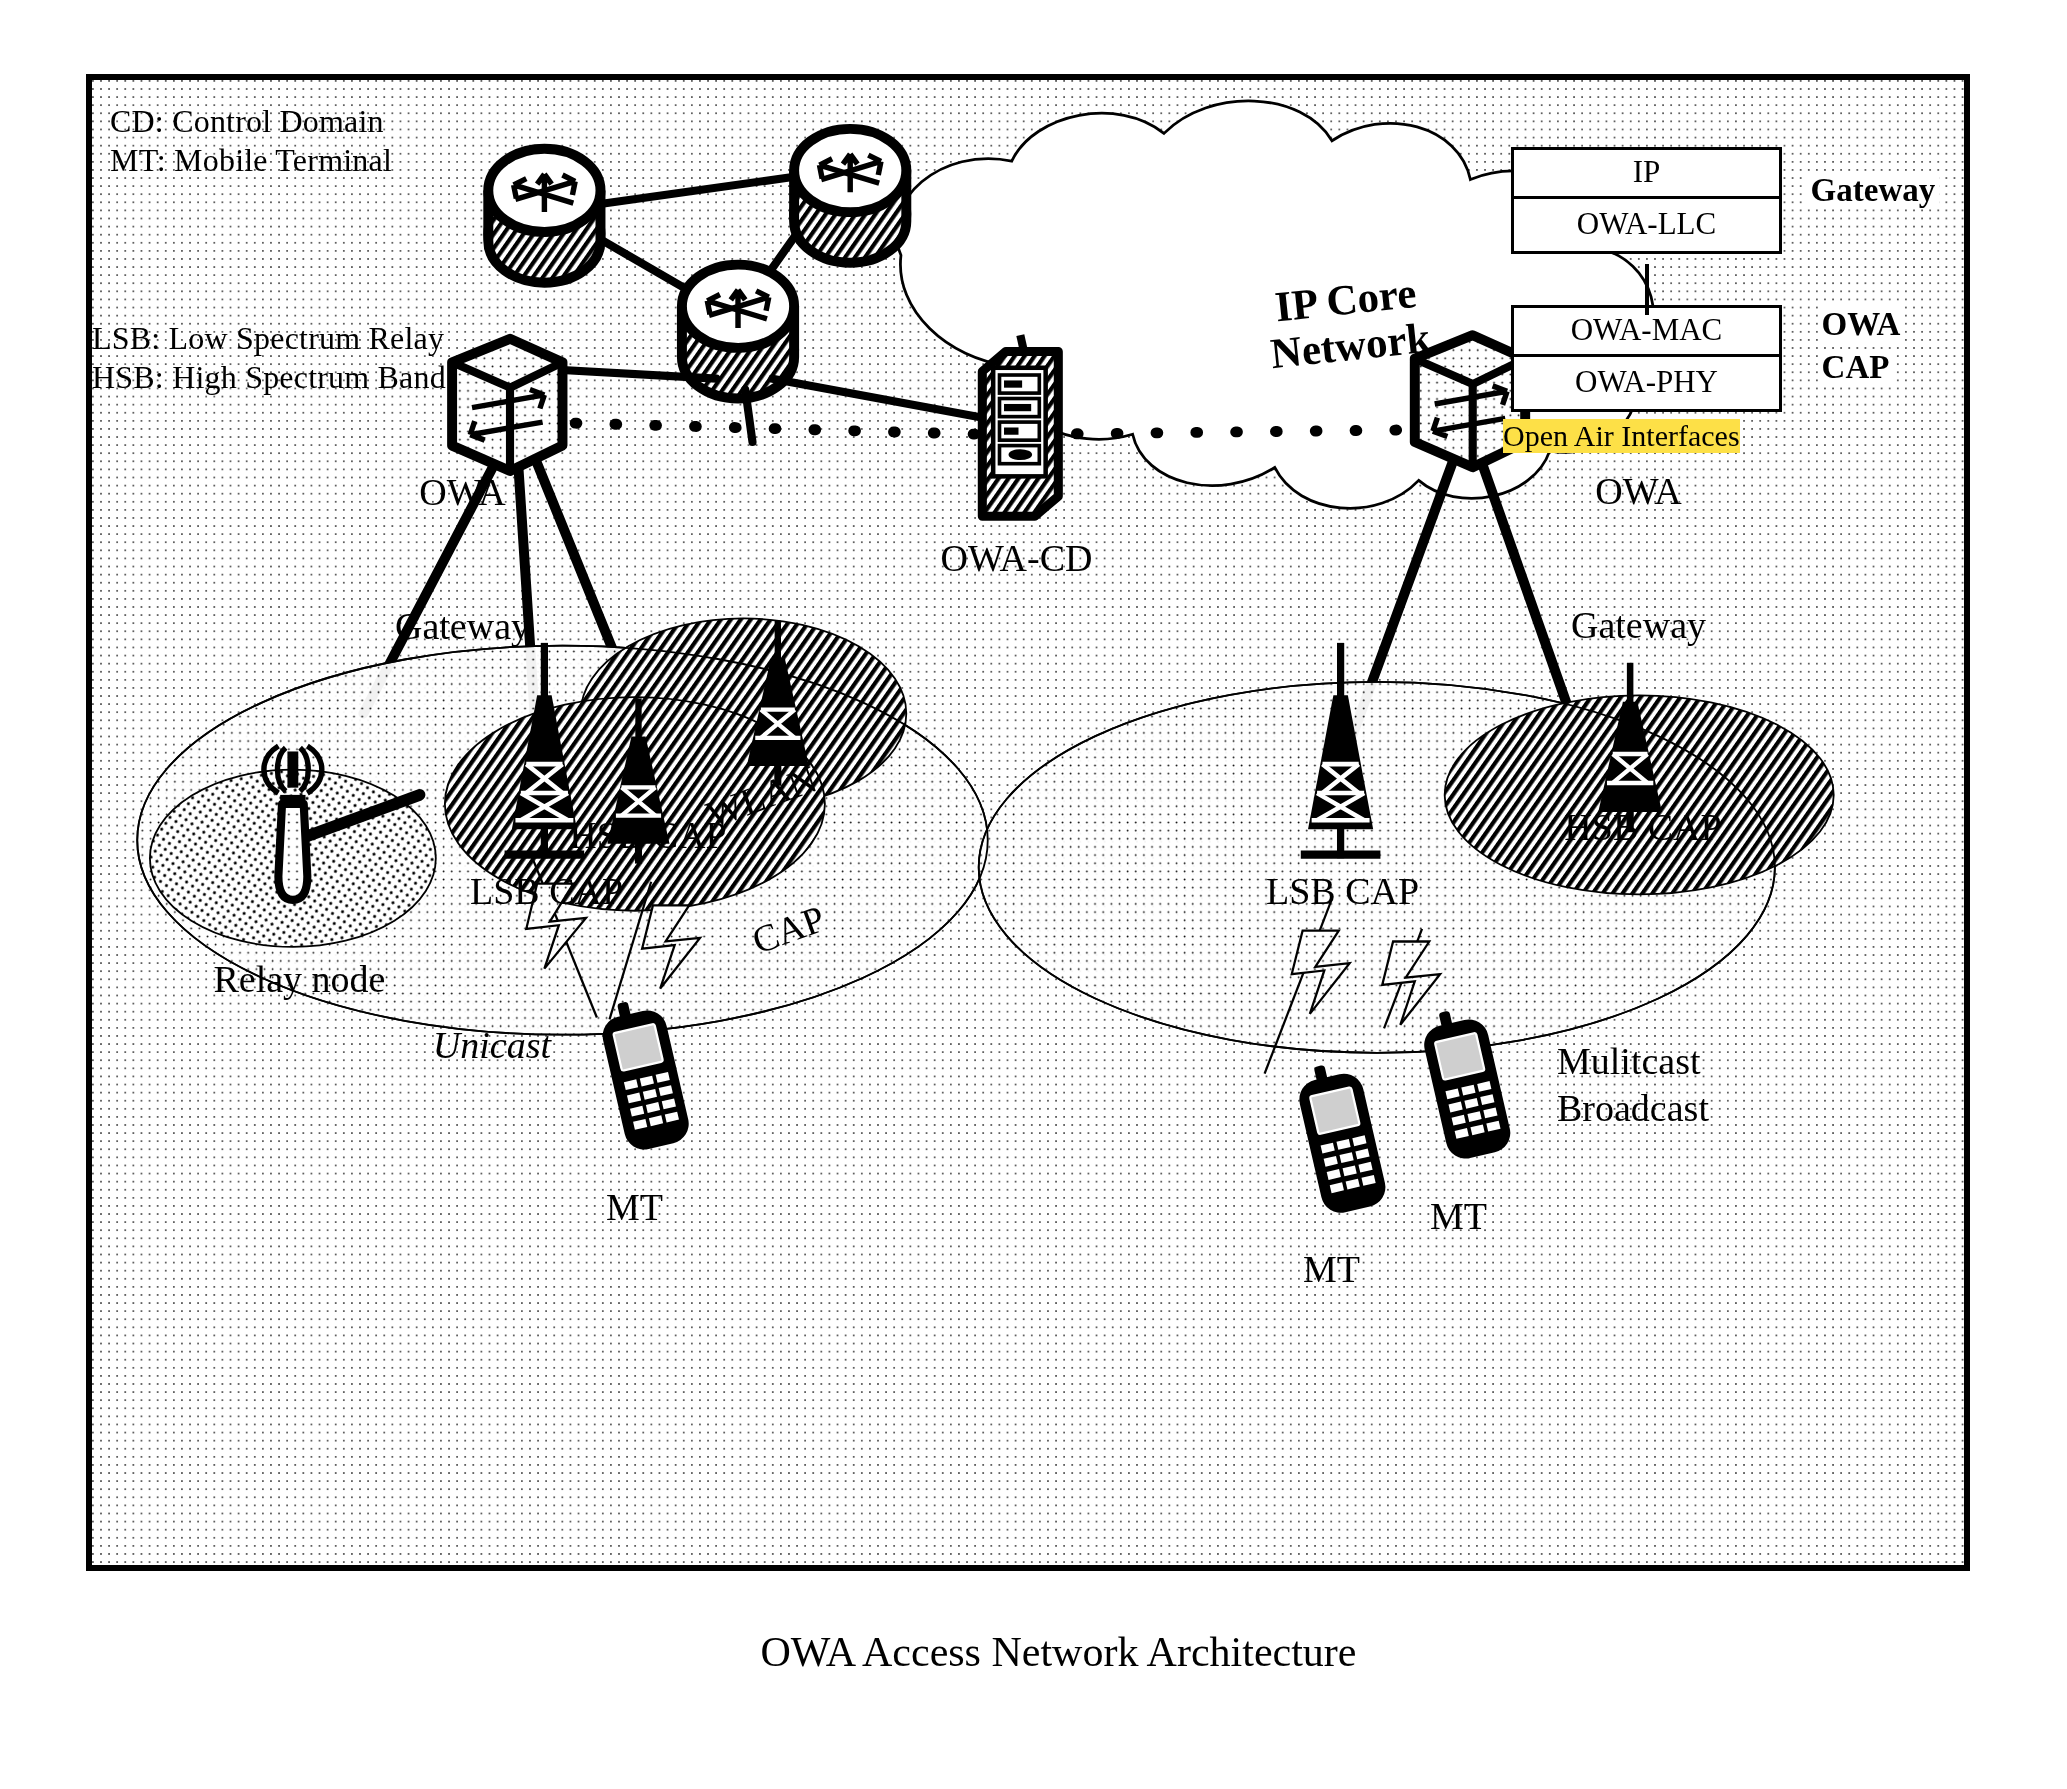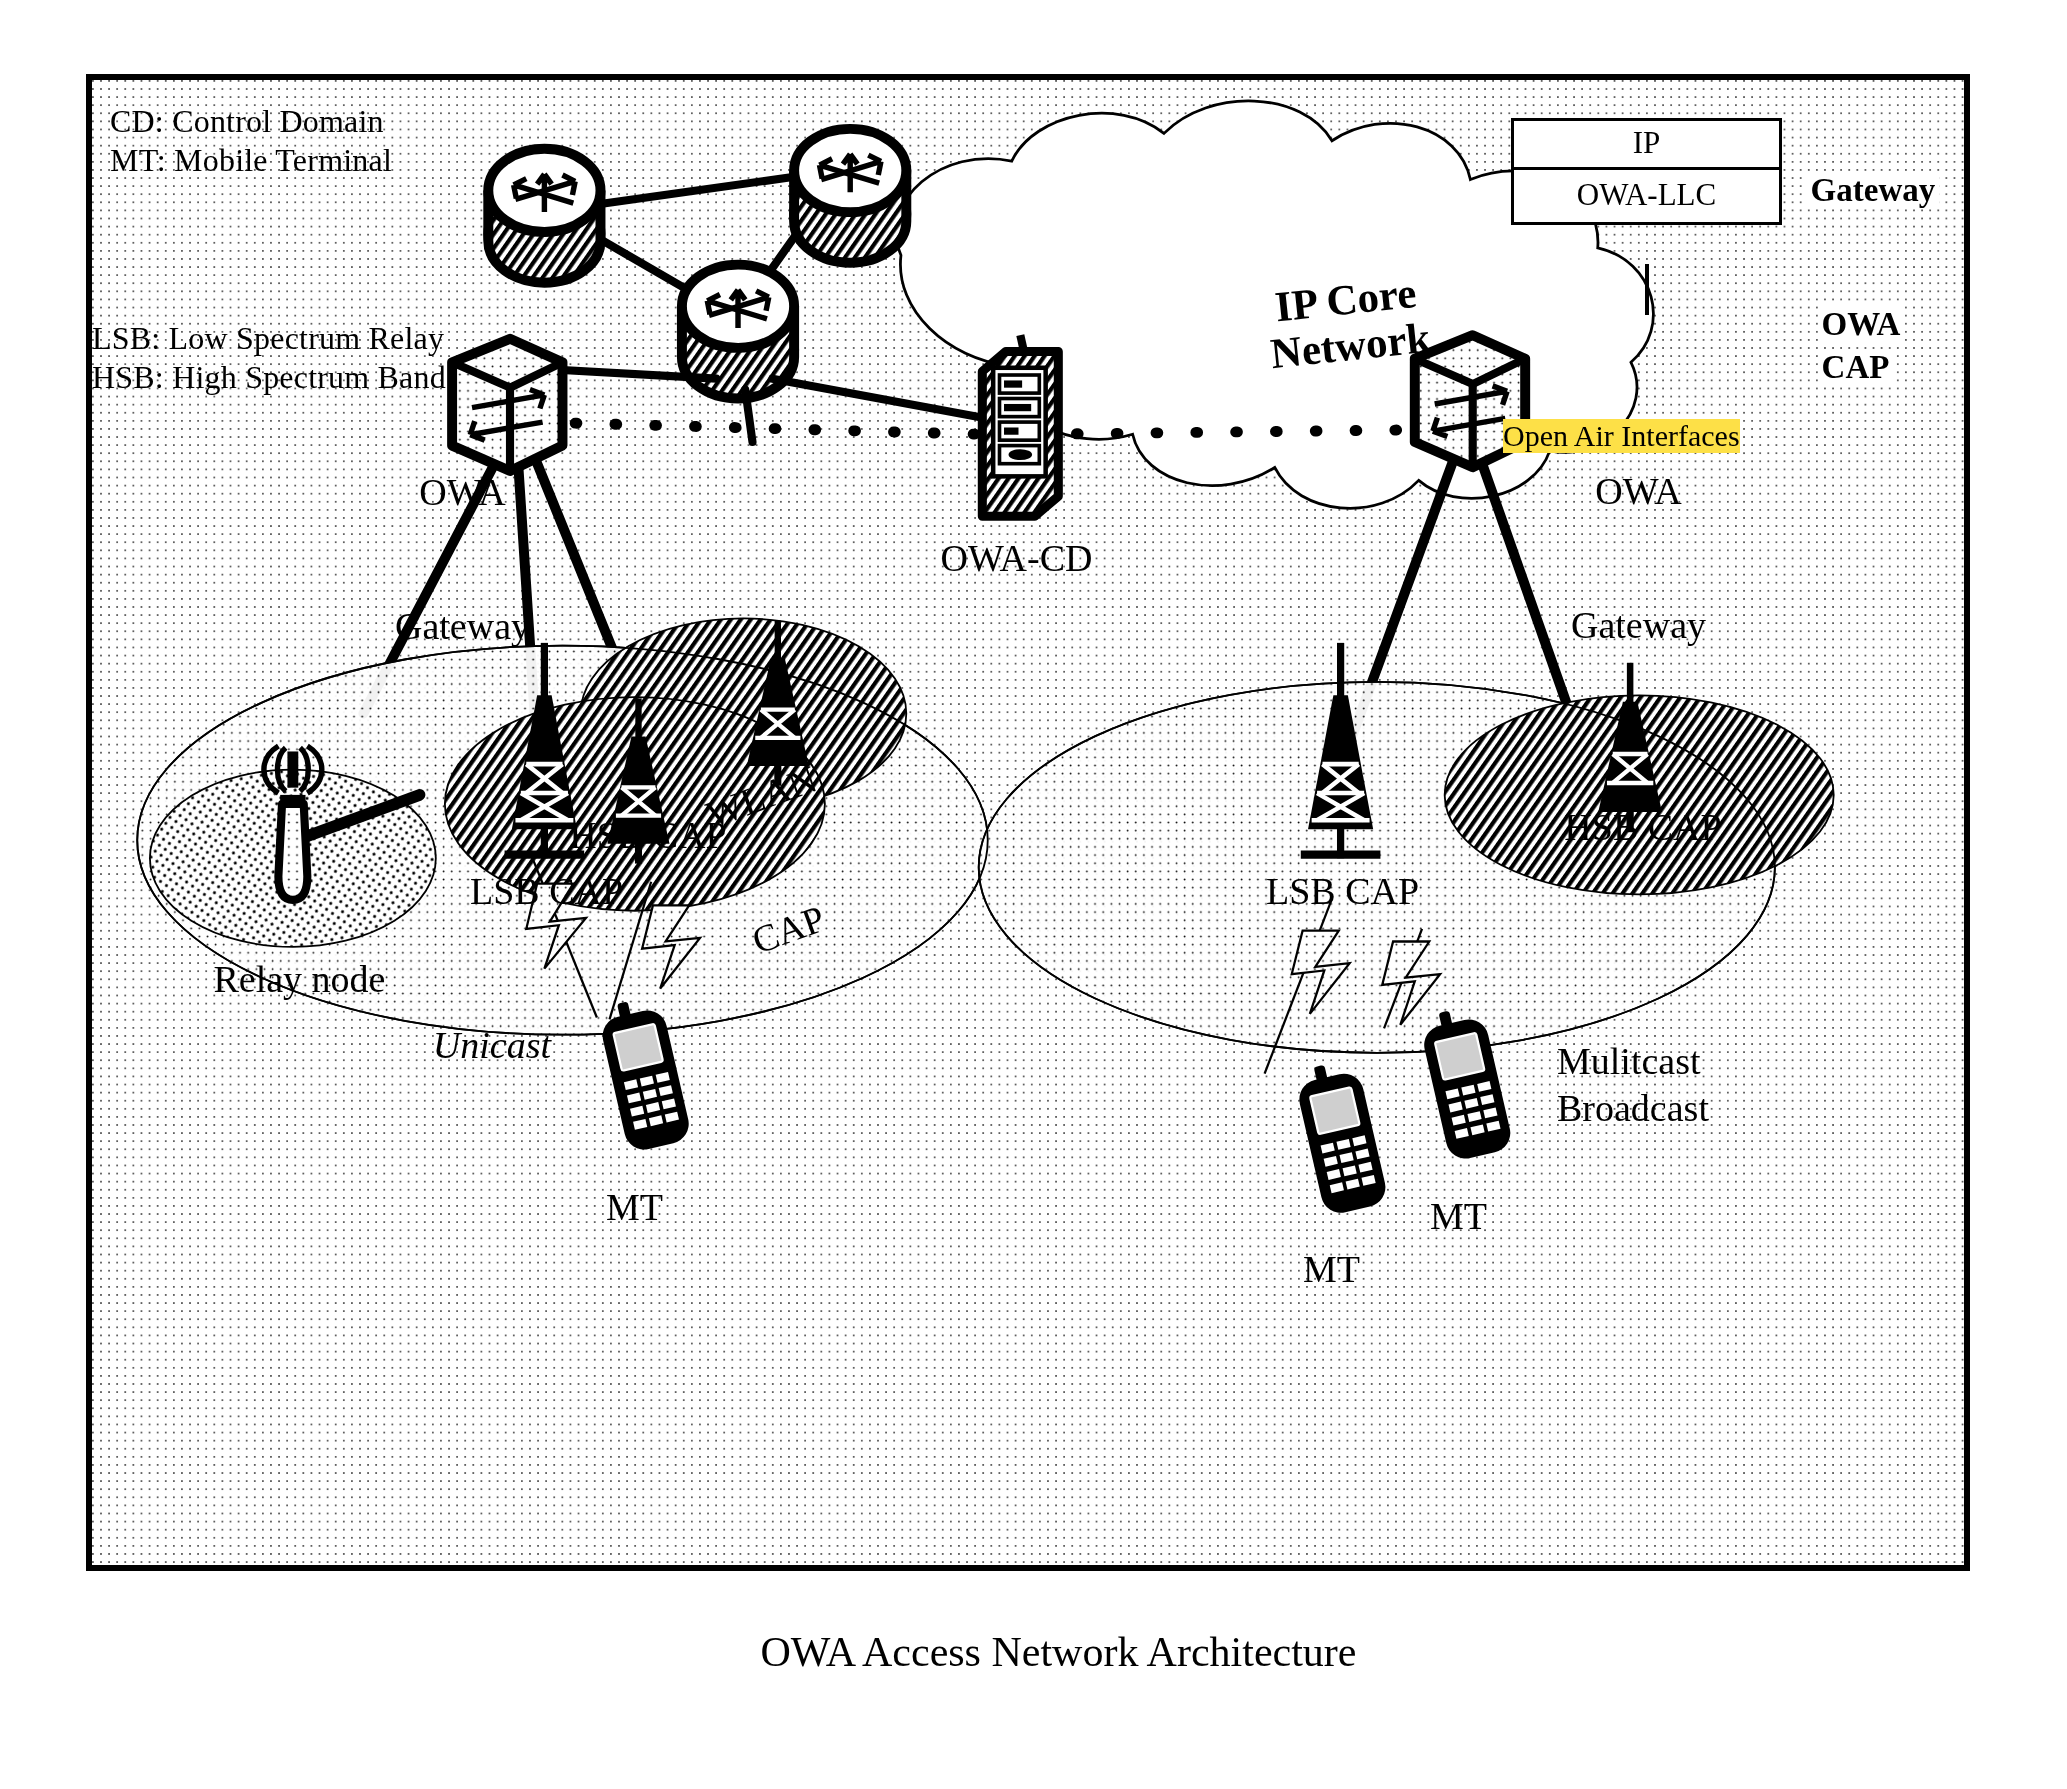--- a/index.html
+++ b/index.html
@@ -26,21 +26,21 @@
 
   
   .txt { position:absolute; white-space:pre; color:#000; line-height:1.18; }
   .sans  { font-family:Liberation Serif, serif; }
   .serif { font-family:"Liberation Serif", serif; }
 
   
   .legend { font-size:32px; letter-spacing:0.2px; }
 
   
-  #stack { position:absolute; left:1511px; top:118px; width:271px; }
+  #stack { position:absolute; left:1511px; top:147px; width:271px; }
   .stackbox { border:3.6px solid #000; background:#fff; box-sizing:border-box; }
   .stackrow {
     height:46px; line-height:43px; text-align:center;
     font-size:31px; font-family:"Liberation Serif", serif; background:#fff;
   }
   .stackrow.tall { height:52px; line-height:49px; }
   .divline { border-top:3.6px solid #000; }
   .connector { position:absolute; left:1645px; top:264px; width:3.6px; height:51px; background:#000; }
   .stacklabel { position:absolute; font-family:"Liberation Serif", serif; font-weight:bold; font-size:33px; background:#fff; padding:0 3.6px; }
   .openair { position:absolute; left:1503px; top:419px; font-size:30px; font-family:"Liberation Serif", serif; background:#fde047; }
@@ -414,20 +414,24 @@
     <div class="txt serif nlabel" style="left:1294px; top:1114px; width:145px;">MT</div>
 
   </div>
 
   <div id="stack">
     <div class="stackbox">
       <div class="stackrow">IP</div>
       <div class="stackrow tall divline">OWA-LLC</div>
     </div>
     <div style="height:51px;"></div>
+    <div class="stackbox">
+      <div class="stackrow">OWA-MAC</div>
+      <div class="stackrow tall divline">OWA-PHY</div>
+    </div>
   </div>
   <div class="connector"></div>
 
   <div class="stacklabel" style="left:1807px; top:172px;">Gateway</div>
   <div class="stacklabel" style="left:1818px; top:306px;">OWA</div>
   <div class="stacklabel" style="left:1818px; top:349px;">CAP</div>
 
   <div class="openair">Open Air Interfaces</div>
 
   <div class="txt sans" style="left:0; top:1628px; width:2067px; text-align:center; font-size:42px;margin-left:25px;">OWA Access Network Architecture</div>

